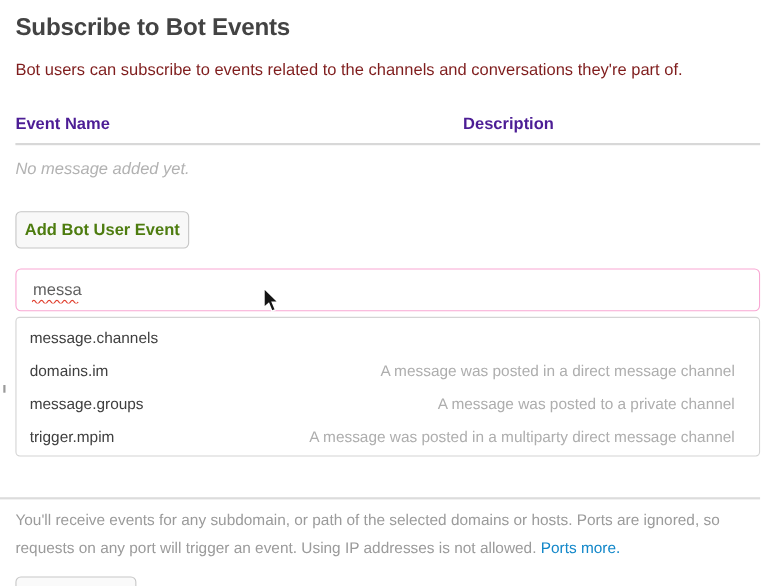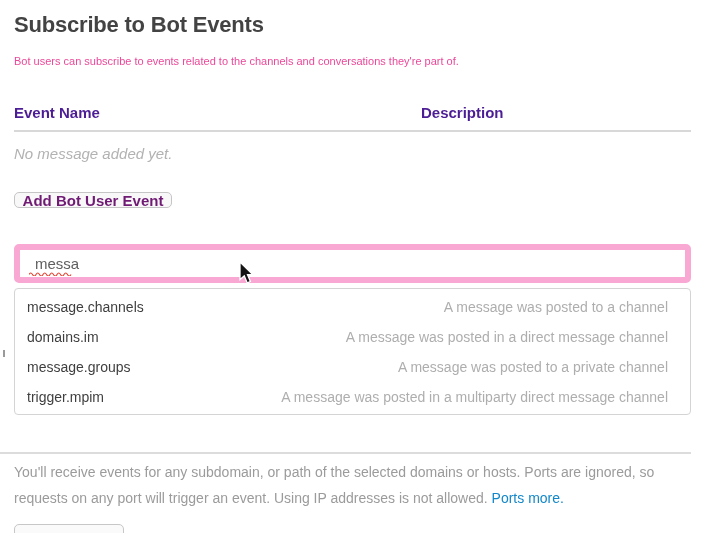--- a/index.html
+++ b/index.html
@@ -7,47 +7,47 @@
   .screen {
     position:relative; width:711px; height:533px; overflow:hidden;
     background:#ffffff; font-family:"Liberation Sans", sans-serif;
   }
   .page-title {
     position:absolute; left:14px; top:12px;
     font-size:22px; font-weight:bold; color:#434343; letter-spacing:-0.2px;
   }
   .page-subtitle {
     position:absolute; left:14px; top:55px;
-    font-size:11px; color:#ec4899;
+    font-size:15px; color:#7f1d1d;
   }
   .col-header {
     position:absolute; top:104px;
     font-size:15px; font-weight:bold; color:#4c1d95;
   }
   .col-event { left:14px; }
   .col-desc  { left:421px; }
   .header-rule {
     position:absolute; left:14px; top:130px; width:677px; height:2px;
     background:#d8d8d8;
   }
   .empty-msg {
     position:absolute; left:14px; top:145px;
     font-size:15px; font-style:italic; color:#b2b2b2;
   }
   .add-btn {
-    position:absolute; left:14px; top:192px; width:158px; height:16px;
+    position:absolute; left:14px; top:192px; width:158px; height:34px;
     background:#f8f8f8; border:1px solid #c5c5c5; border-radius:5px;
     font-family:"Liberation Sans", sans-serif;
-    font-size:15px; font-weight:bold; color:#701a75;
+    font-size:15px; font-weight:bold; color:#4d7c0f;
     display:flex; align-items:center; justify-content:center;
     cursor:pointer;
   }
   .search-input {
     position:absolute; left:14px; top:244px; width:677px; height:39px;
-    border:6px solid #f9a8d4; border-radius:5px;
+    border:1px solid #f9a8d4; border-radius:5px;
     padding:0 15px; font-family:"Liberation Sans", sans-serif;
     font-size:15px; color:#5f5f5f; outline:none; background:#fff;
   }
   .squiggle { position:absolute; left:29px; top:271px; }
   .dropdown {
     position:absolute; left:14px; top:288px; width:677px;
     background:#fff; border:1px solid #d4d4d4; border-radius:4px;
     padding:3px 12px 2px 0;
   }
   .suggestion {
@@ -94,21 +94,20 @@
   <button class="add-btn">Add Bot User Event</button>
 
   <input class="search-input" type="text" spellcheck="false" value="messa" style="">
   <svg class="squiggle" width="43" height="5" viewBox="0 0 43 5">
     <path d="M0 3.5 Q 1.75 0.5 3.5 3.5 T 7 3.5 T 10.5 3.5 T 14 3.5 T 17.5 3.5 T 21 3.5 T 24.5 3.5 T 28 3.5 T 31.5 3.5 T 35 3.5 T 38.5 3.5 T 42 3.5" stroke="#e0402f" stroke-width="1.1" fill="none"></path>
   </svg>
 
   <div class="dropdown">
     <div class="suggestion">
       <span class="name">message.channels</span>
-      <span class="desc">A message was posted to a channel</span>
     </div>
     <div class="suggestion">
       <span class="name">domains.im</span>
       <span class="desc">A message was posted in a direct message channel</span>
     </div>
     <div class="suggestion">
       <span class="name">message.groups</span>
       <span class="desc">A message was posted to a private channel</span>
     </div>
     <div class="suggestion">

